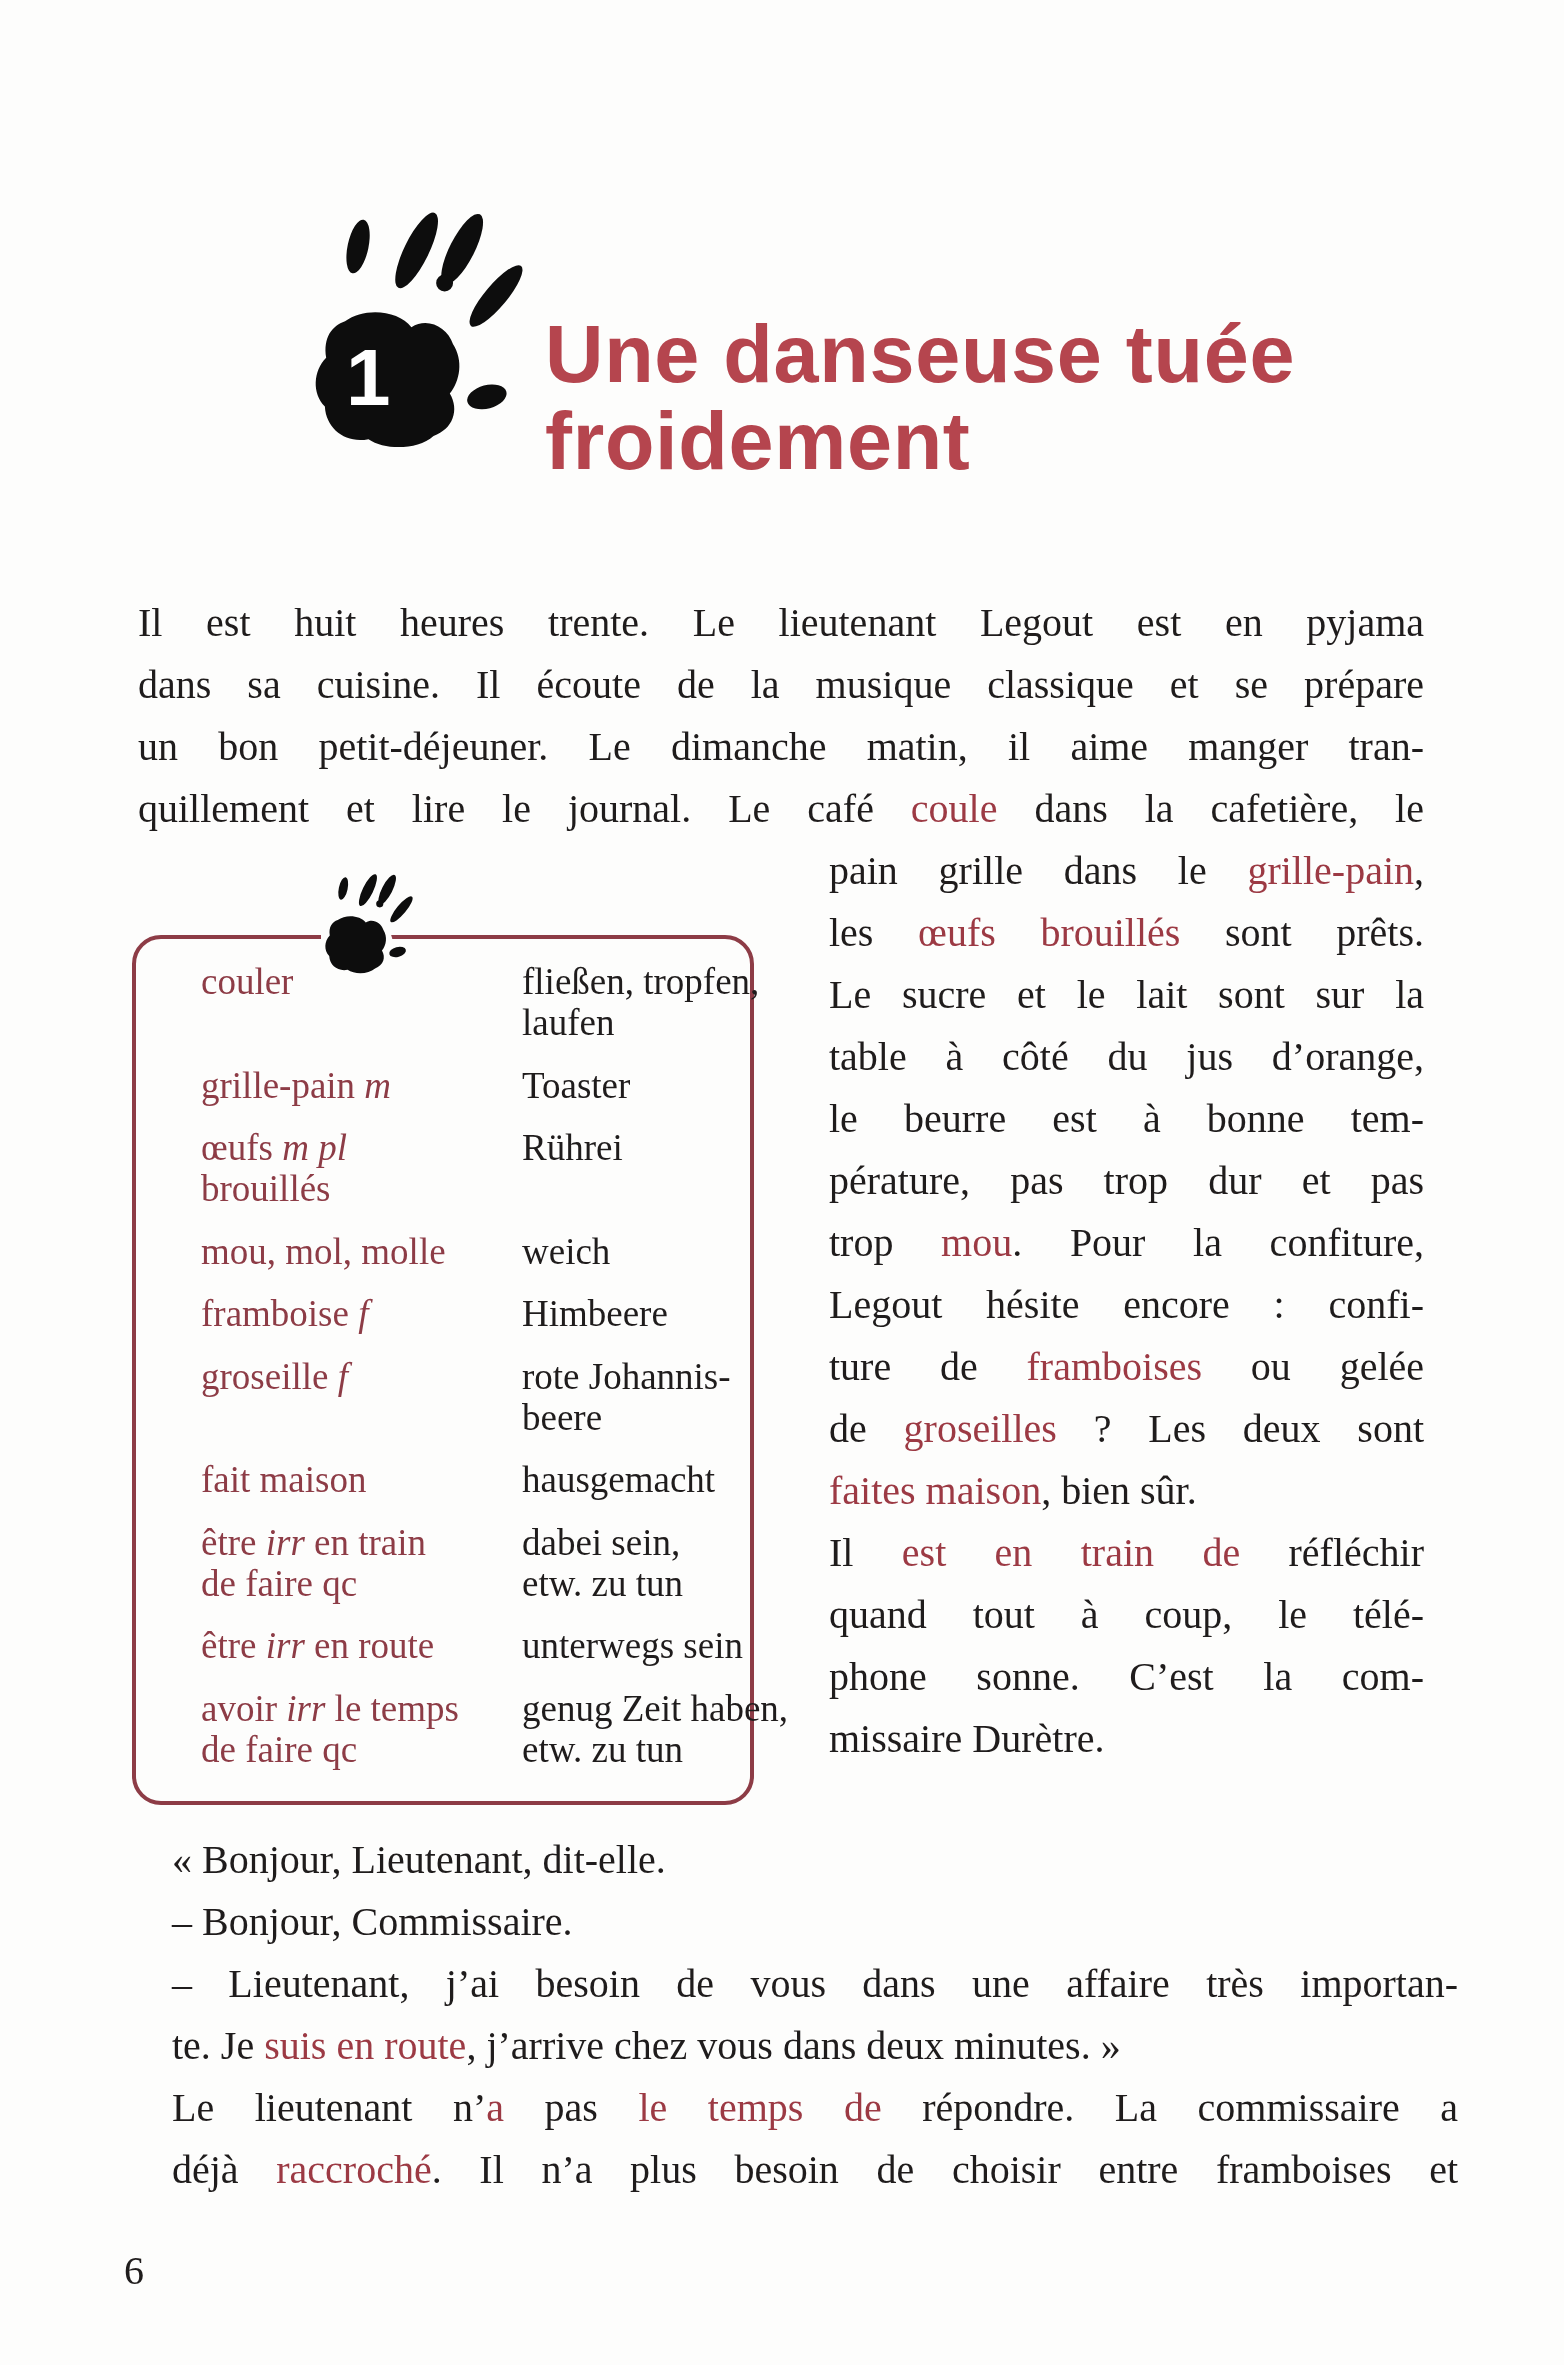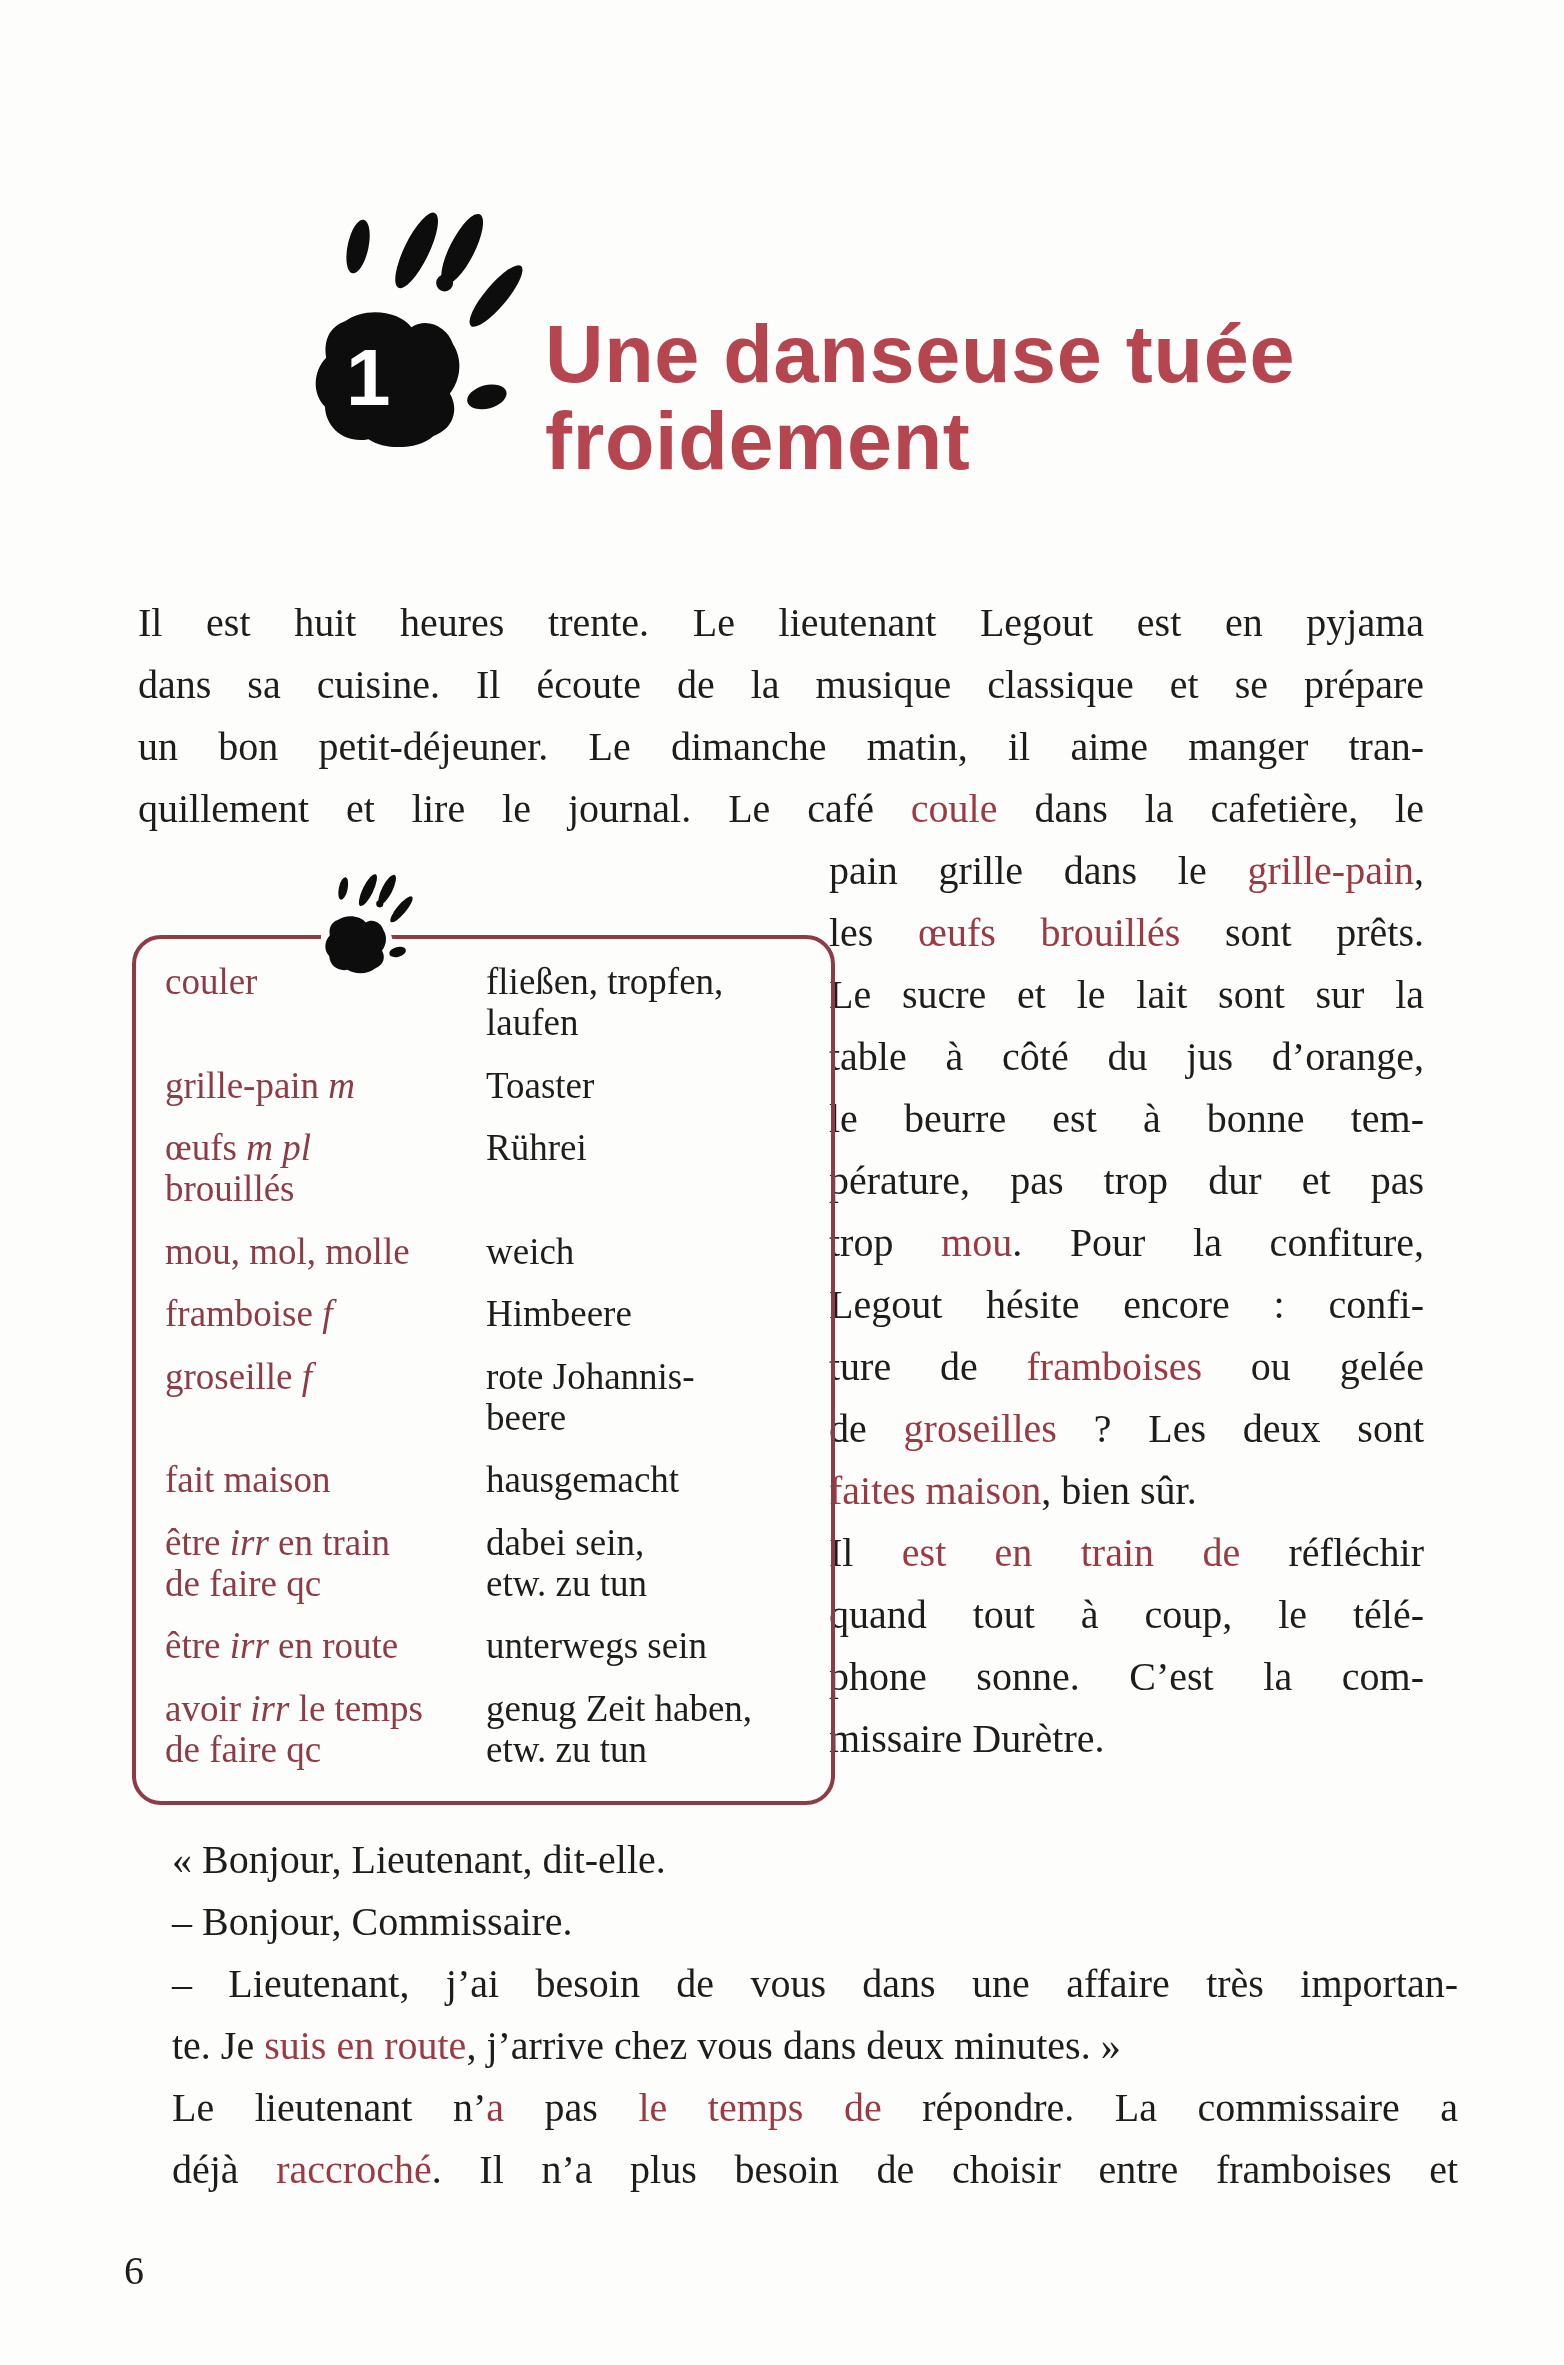--- a/index.html
+++ b/index.html
@@ -47,26 +47,27 @@
     height:62px;line-height:62px;
     text-align:justify;text-align-last:justify;
     text-justify:inter-word;
   }
   .line.rag{text-align:left;text-align-last:left;white-space:nowrap;}
   .red{color:var(--highlight);}
   .i{font-style:italic;}
   
   .vocab-box{
     position:absolute;left:132px;top:935px;
-    width:703px;height:870px;
+    width:622px;height:870px;
     border:4.6px solid var(--box_border);
     border-radius:29px;
     box-sizing:border-box;
     background:transparent;
     z-index:1;
+    padding-left:36px;
   }
   .vocab-inner{padding:22px 17px 0 29px;}
   .vrow{display:flex;margin-top:21.5px;}
   .vrow:first-child{margin-top:0;}
   .vfr{width:307px;color:var(--vocab_fr);flex:none;}
   .vde{flex:1;color:var(--body);margin-left:14px;}
   .vline{font-size:37px;line-height:41px;white-space:nowrap;}
   
   .page-num{
     position:absolute;left:124px;top:2240px;

